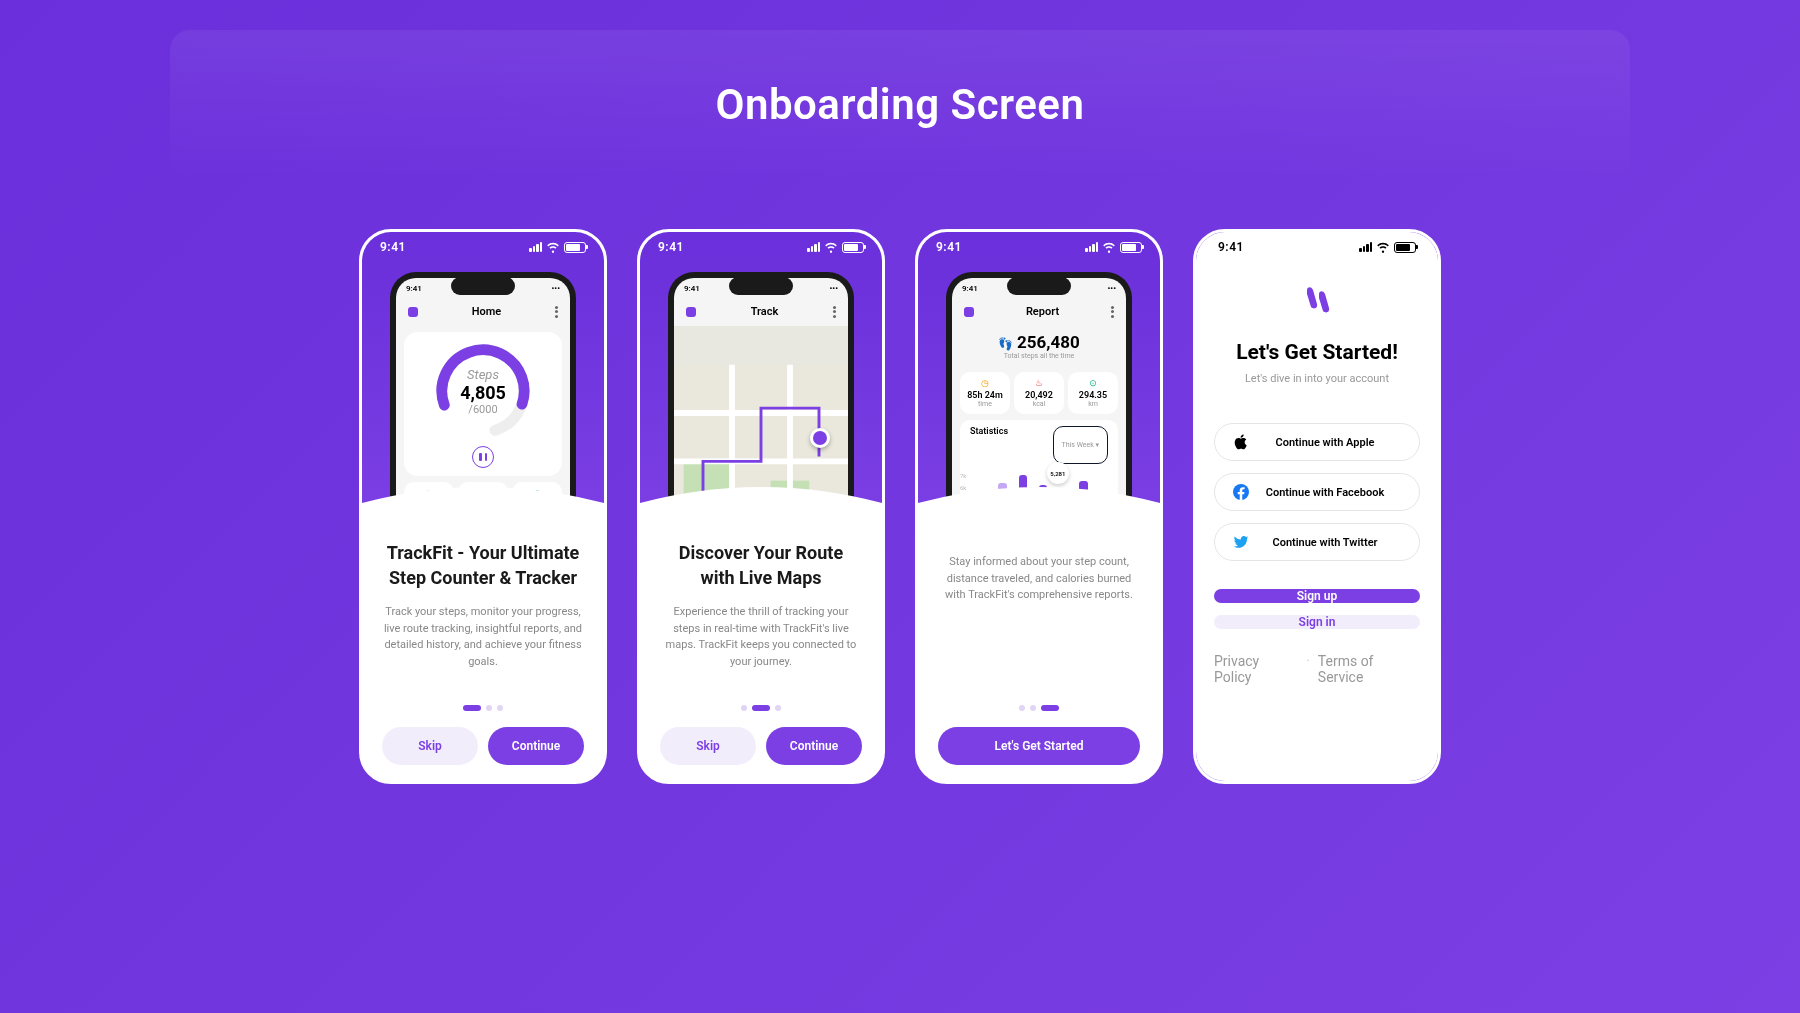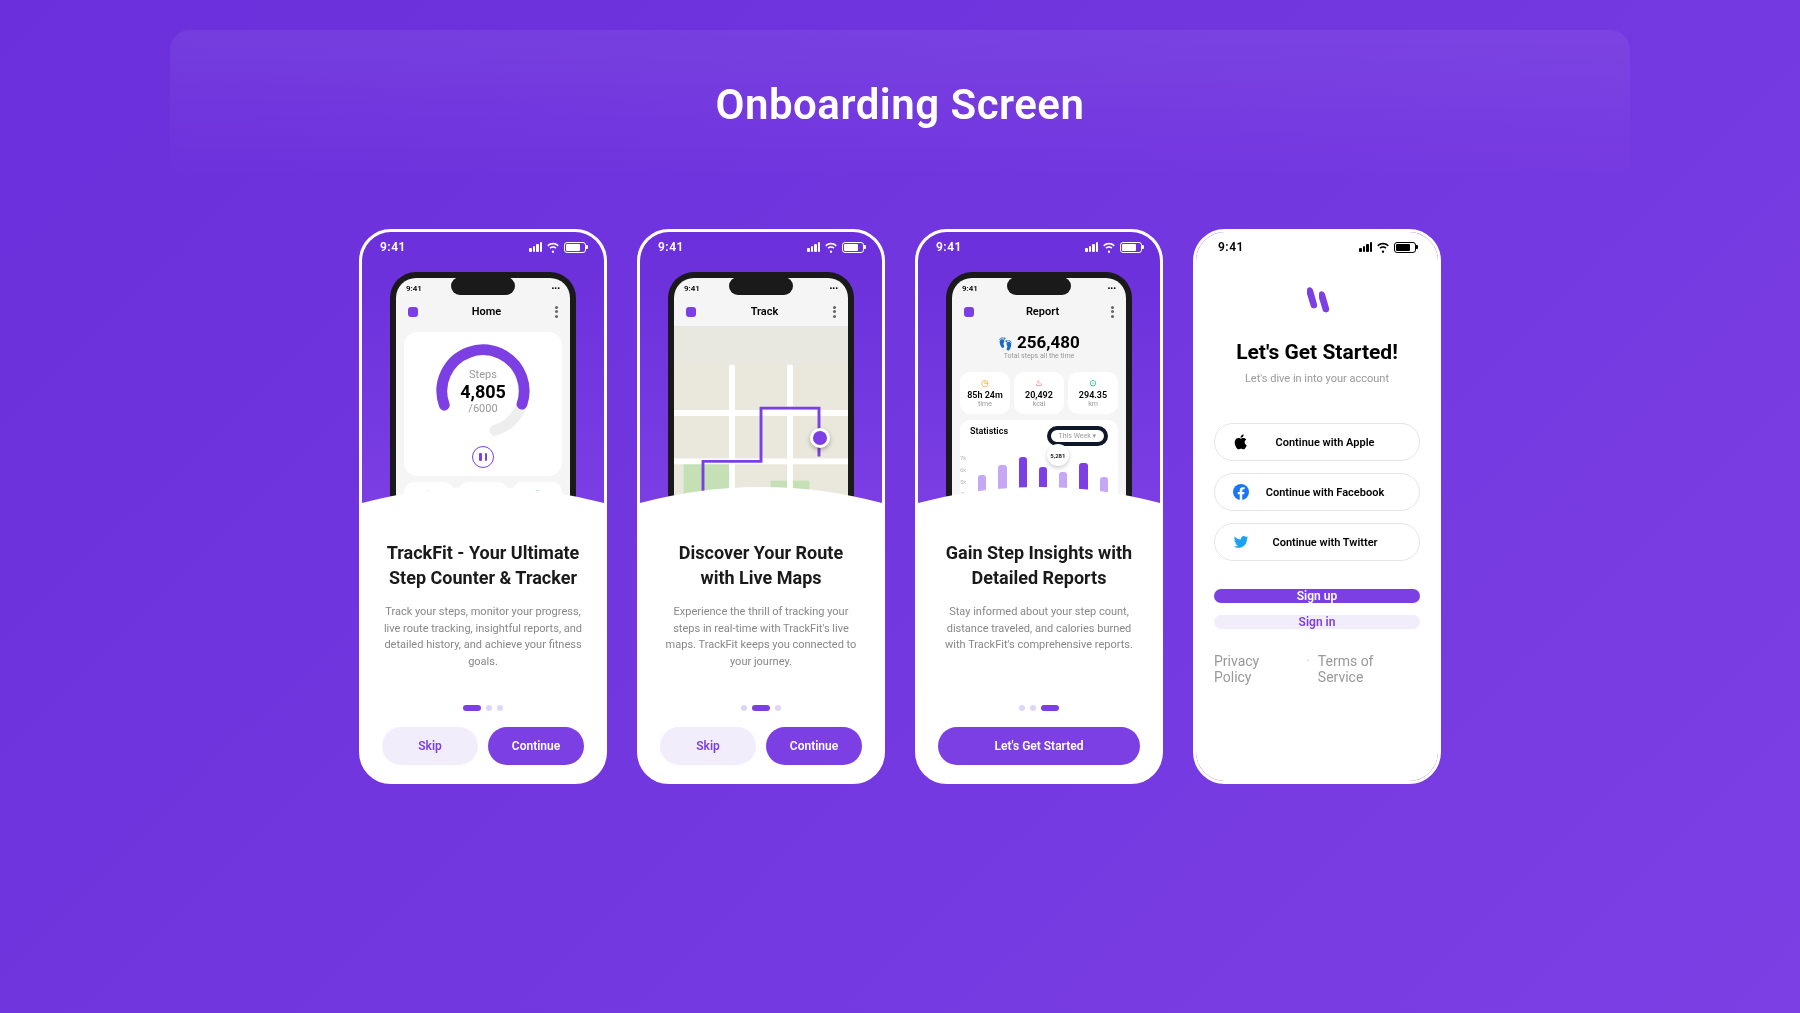--- a/index.html
+++ b/index.html
@@ -44,41 +44,41 @@
 .btn-row{display:flex;gap:10px;margin-top:16px;}
 .btn{flex:1;height:38px;border-radius:20px;border:none;font-size:12px;font-weight:600;cursor:pointer;display:flex;align-items:center;justify-content:center;}
 .btn.light{background:#f2edfb;color:#7B3FE4;}
 .btn.primary{background:#7B3FE4;color:#fff;}
 .btn.full{width:100%;}
 
 .steps-card{background:#fff;margin:8px 8px 6px;border-radius:14px;padding:10px 8px 8px;text-align:center;position:relative;}
 .ring{width:98px;height:98px;margin:0 auto;position:relative;}
 .ring svg{transform:rotate(-200deg);}
 .ring-center{position:absolute;top:50%;left:50%;transform:translate(-50%,-50%);text-align:center;}
-.steps-label{font-size:11px;color:#999;}
+.steps-label{font-size:13px;color:#999;font-style:italic;}
 .steps-val{font-size:18px;font-weight:700;}
 .steps-goal{font-size:11px;color:#999;}
 .pause{width:22px;height:22px;border:1.5px solid #7B3FE4;border-radius:50%;margin:6px auto 0;display:flex;gap:3px;align-items:center;justify-content:center;}
 .pause i{width:2.5px;height:8px;background:#7B3FE4;border-radius:1px;}
 .stats3{display:flex;gap:4px;margin:0 8px;}
 .stat{flex:1;background:#fff;border-radius:10px;padding:6px 2px;text-align:center;}
 .stat-icon{font-size:9px;}
 .stat-val{font-size:9px;font-weight:600;margin-top:2px;}
 .stat-lab{font-size:7px;color:#999;}
 
 .map-bg{position:absolute;inset:0;background:#e8e8e0;overflow:hidden;}
 .route{stroke:#7B3FE4;stroke-width:3;fill:none;}
 .map-pin{position:absolute;width:20px;height:20px;background:#7B3FE4;border-radius:50%;border:3px solid #fff;box-shadow:0 2px 4px rgba(0,0,0,0.3);}
 
 .total-card{text-align:center;padding:8px;}
 .shoe-ico{color:#7B3FE4;font-size:12px;}
 .total-val{font-size:17px;font-weight:700;margin:2px 0;}
 .total-lab{font-size:7px;color:#999;}
 .stats-hdr{display:flex;justify-content:space-between;align-items:flex-start;padding:6px 10px;font-size:9px;}
-.stats-sel{font-size:7px;color:#999;border:4px solid #0f172a;border-radius:10px;padding:2px 8px;}
+.stats-sel{font-size:7px;color:#999;border:1px solid #0f172a;border-radius:10px;padding:14px 8px;}
 .bars{display:flex;align-items:flex-end;gap:4px;height:50px;padding:0 10px;position:relative;}
 .bars::before{content:'7k\A 6k\A 5k\A 4k';position:absolute;left:0;top:0;font-size:6px;color:#bbb;white-space:pre;line-height:12px;}
 .bar{flex:1;background:#c4a8f5;border-radius:3px;margin-left:8px;}
 .bar.hi{background:#7B3FE4;}
 .bubble{position:absolute;top:-8px;left:55%;background:#fff;border-radius:50%;width:22px;height:22px;font-size:6px;display:flex;align-items:center;justify-content:center;font-weight:600;box-shadow:0 2px 4px rgba(0,0,0,0.2);}
 .login-phone .phone-bottom{padding:16px 18px;}
 .login-logo{display:flex;justify-content:center;margin:24px 0 18px;}
 .login-title{font-size:21px;font-weight:700;text-align:center;}
 .login-sub{font-size:11px;color:#999;text-align:center;margin-top:8px;}
 .social-btns{margin-top:38px;display:flex;flex-direction:column;gap:12px;}
@@ -336,21 +336,20 @@
         </div>
       </div>
     </div>
     <div class="curve">
           <svg viewBox="0 0 100 20" preserveAspectRatio="none">
             <path d="M0,20 L0,10 Q50,-6 100,10 L100,20 Z" fill="#fff"></path>
           </svg>
         </div>
   </div>
   <div class="phone-bottom">
-    <div class="onb-title">Gain Step Insights with Detailed Reports</div>
     <div class="onb-desc">Stay informed about your step count, distance traveled, and calories burned with TrackFit's comprehensive reports.</div>
     <div class="pager">
           <i></i>
           <i></i>
           <i class="active"></i>
         </div>
     <div class="btn-row">
       <button class="btn primary full">Let's Get Started</button>
     </div>
   </div>

